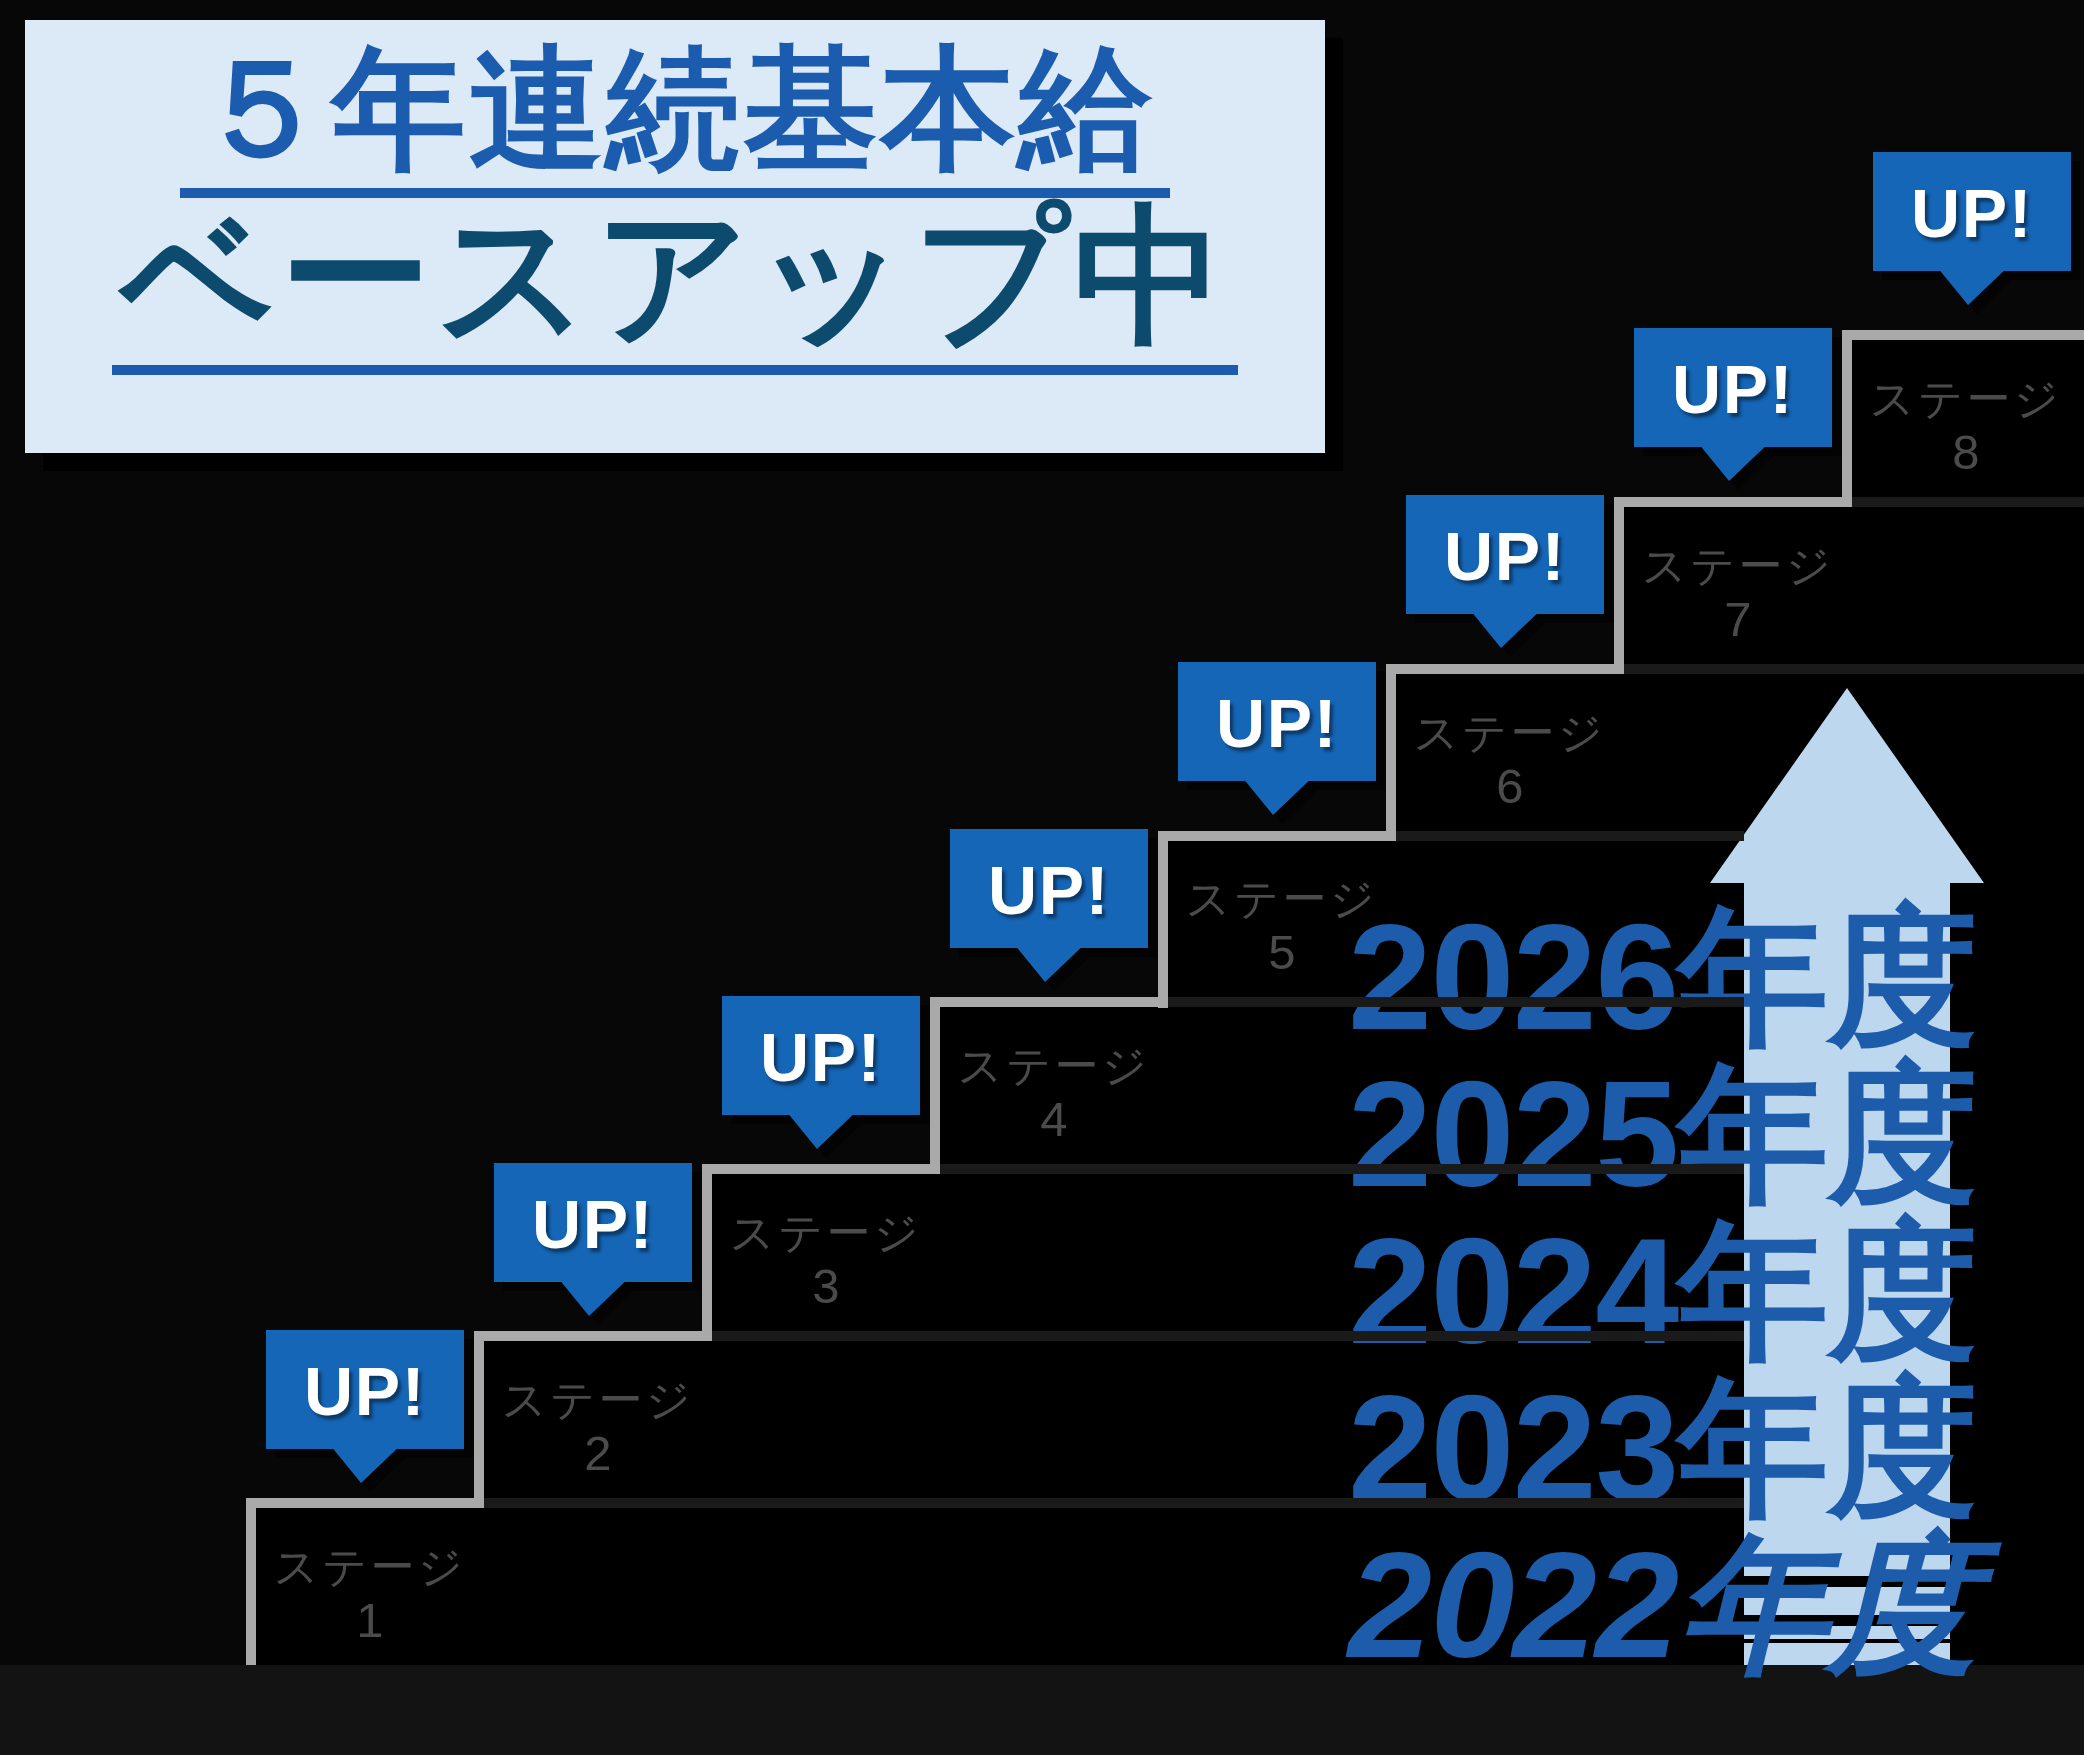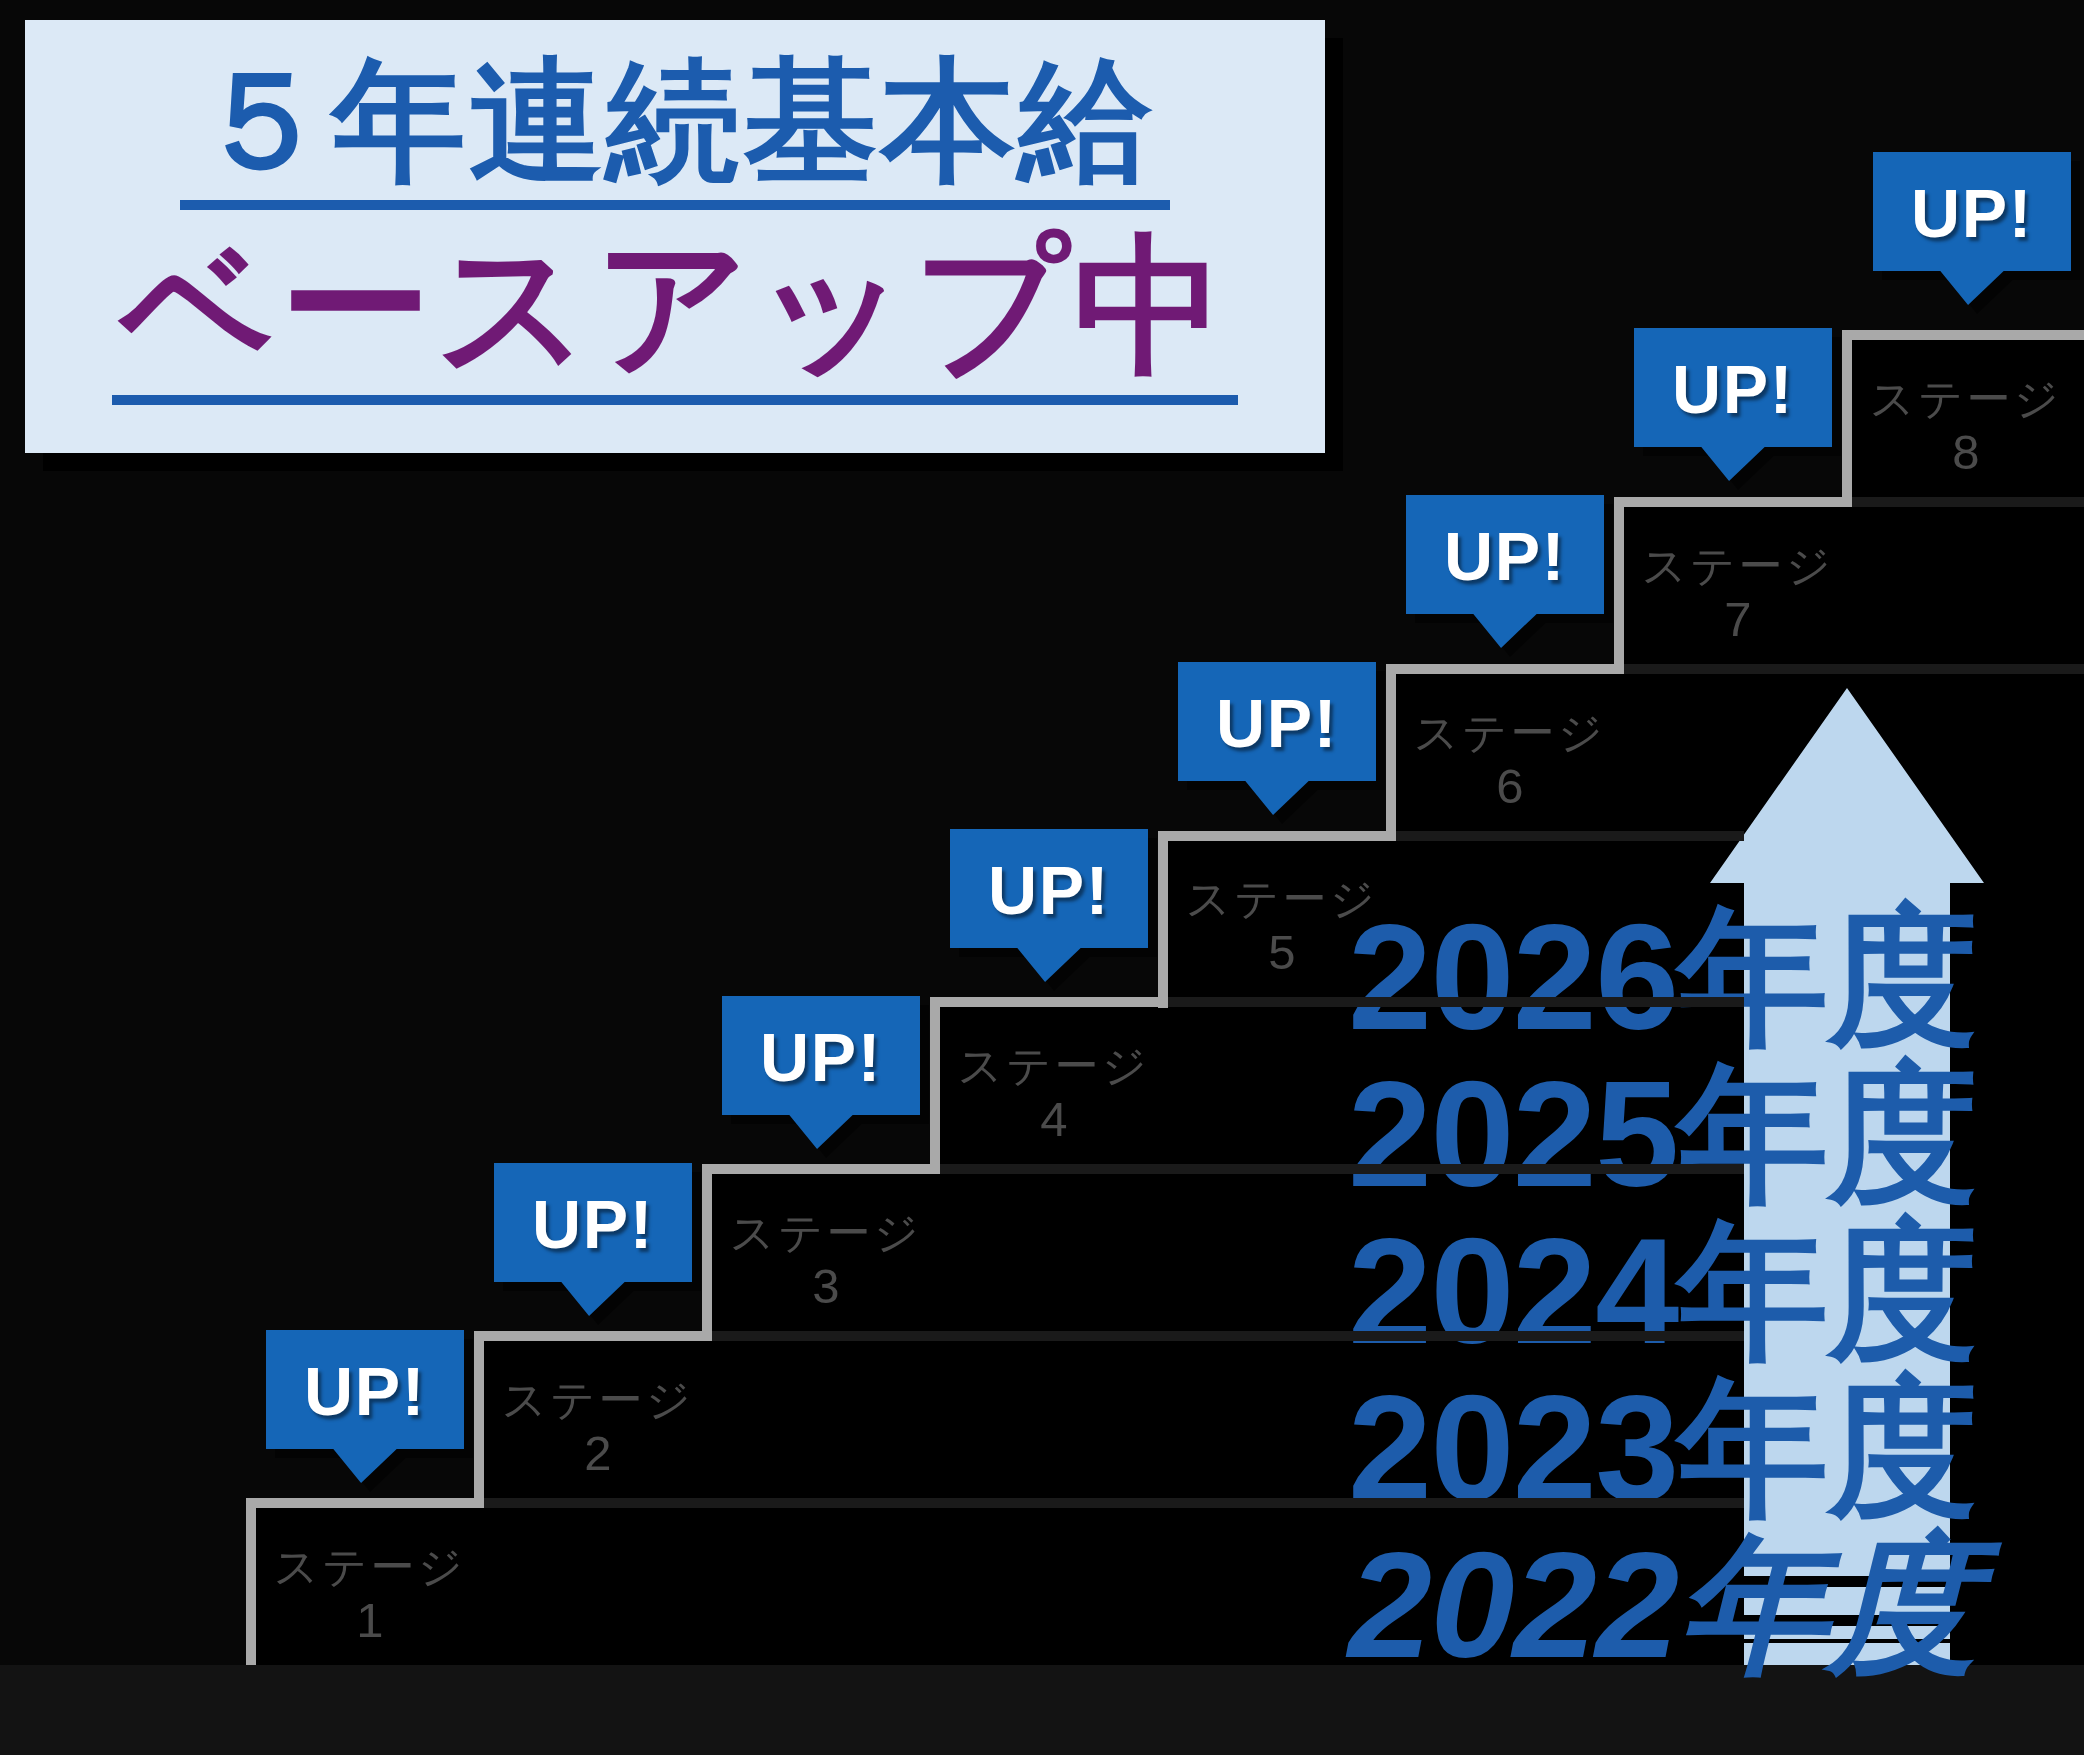--- a/index.html
+++ b/index.html
@@ -30,25 +30,25 @@
   .badge{position:absolute;width:198px;height:153px;z-index:8;
     filter:drop-shadow(9.8px 9.8px 0 rgba(0,0,0,0.5));}
   .badge .shape{position:absolute;inset:0;background:#1566b7;
     clip-path:polygon(0 0,100% 0,100% 77.7%,66% 77.7%,48% 100%,34% 77.7%,0 77.7%);}
   .badge .uptext{position:absolute;left:0;top:0;width:100%;height:119px;line-height:122px;
     text-align:center;font-size:68px;font-weight:bold;color:#ffffff;letter-spacing:1.6px;
     text-shadow:3.3px 4.1px 3.3px rgba(0,0,0,0.45);}
   
   .titlebox{position:absolute;left:25px;top:20.4px;width:1300px;height:433px;background:#dce9f6;
     z-index:9;box-shadow:18px 18px 0 0 #000;display:flex;flex-direction:column;align-items:center;
-    padding-top:32px;box-sizing:border-box;}
+    padding-top:20px;box-sizing:border-box;}
   .titlebox .t1{display:inline-block;font-size:134px;line-height:138px;font-weight:bold;color:#1c5cae;
     border-bottom:10.6px solid #1c5cae;padding:0 14.7px 9.8px 14.7px;letter-spacing:3.3px;white-space:nowrap;}
-  .titlebox .t2{display:inline-block;font-size:151px;line-height:155px;font-weight:bold;color:#701a75;
-    border-bottom:10.6px solid #1c5cae;padding:0 8.1px 11.4px 8.1px;margin-top:18px;letter-spacing:4.9px;white-space:nowrap;}
+  .titlebox .t2{display:inline-block;font-size:151px;line-height:155px;font-weight:bold;color:#0c4a6e;
+    border-bottom:10.6px solid #1c5cae;padding:0 8.1px 11.4px 8.1px;letter-spacing:4.9px;white-space:nowrap;}
 </style>
 </head>
 <body>
 
 <div class="canvas">
   <div class="figure">
     <div class="stairs-fill" id="stairsFill" style="clip-path: polygon(246px 1665px, 246px 1498px, 474px 1498px, 474px 1331px, 702px 1331px, 702px 1164px, 930px 1164px, 930px 997px, 1158px 997px, 1158px 831px, 1386px 831px, 1386px 664px, 1614px 664px, 1614px 497px, 1842px 497px, 1842px 330px, 2084px 330px, 2084px 1665px);"></div>
     <div class="up-arrow"></div>
     <div id="dynamic-root">
         <div class="edge" style="left: 246px; top: 1498px; width: 238px; height: 9.8px;"></div>

